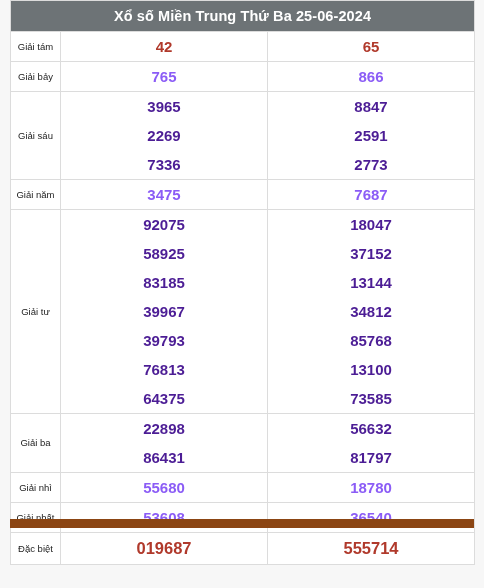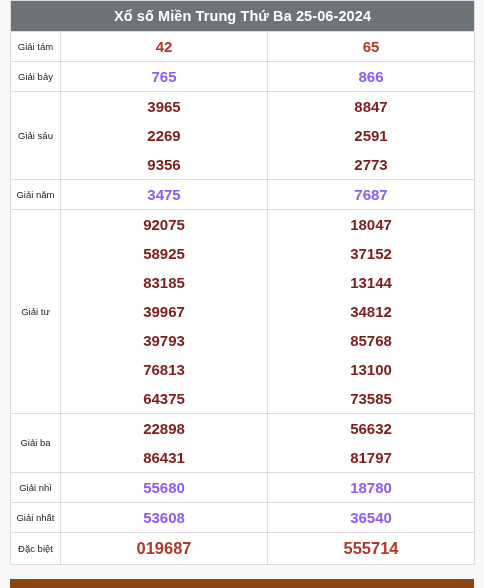--- a/index.html
+++ b/index.html
@@ -12,21 +12,21 @@
     height: 588px;
     background: #f7f7f7;
     font-family: "Liberation Sans", "DejaVu Sans", sans-serif;
     overflow: hidden;
     -webkit-font-smoothing: antialiased;
   }
 
   .page {
     position: relative;
     width: 484px;
-    height: 588px;
+    height: 528px;
     box-sizing: border-box;
     background: #f7f7f7;
     padding: 0 10px;
   }
 
   .result-table {
     width: 464px;
     border-collapse: collapse;
     table-layout: fixed;
     background: #ffffff;
@@ -100,21 +100,21 @@
 
   
   .stack {
     background: #ffffff;
     padding: 0;
   }
   .stack .line {
     text-align: center;
     font-size: 15px;
     font-weight: bold;
-    color: #7f1d1d;
+    color: #4c1d95;
     height: 29px;
     line-height: 29px;
   }
 
   
   .bottom-bar {
     position: absolute;
     left: 10px;
     right: 10px;
     bottom: 0;
@@ -147,21 +147,21 @@
           <td class="num accent">65</td>
         </tr><tr>
           <td class="lbl">Giải bảy</td>
           <td class="num">765</td>
           <td class="num">866</td>
         </tr><tr>
           <td class="lbl">Giải sáu</td>
           <td class="stack">
             <div class="line">3965</div>
             <div class="line">2269</div>
-            <div class="line">9356</div>
+            <div class="line">7336</div>
           </td>
           <td class="stack">
             <div class="line">8847</div>
             <div class="line">2591</div>
             <div class="line">2773</div>
           </td>
         </tr><tr>
           <td class="lbl">Giải năm</td>
           <td class="num">3475</td>
           <td class="num">7687</td>

